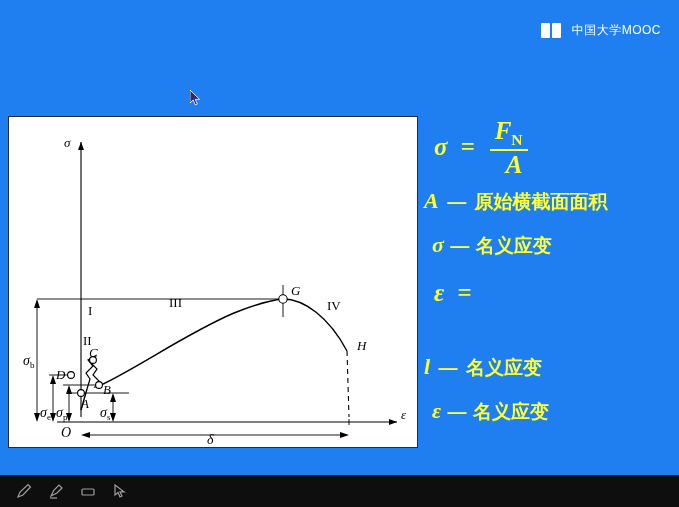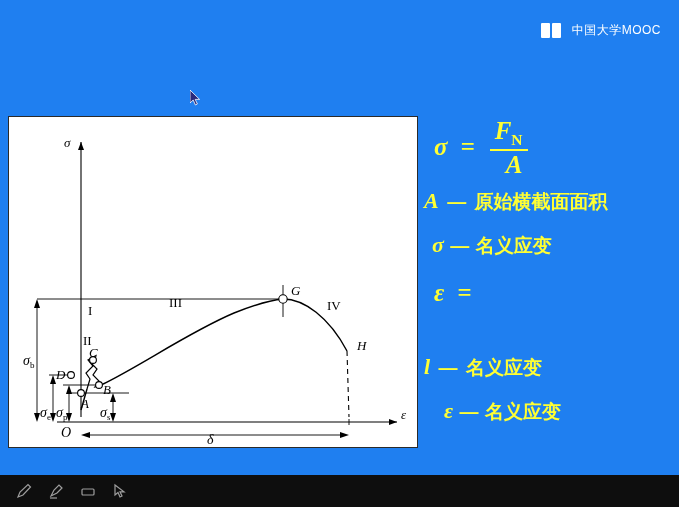--- a/index.html
+++ b/index.html
@@ -125,21 +125,21 @@
     font-family: "Liberation Sans", sans-serif;
     font-size: 19px;
     font-weight: bold;
   }
   
   #formula-sigma   { left: 10px;  top: 2px;  font-size: 25px; }
   #line-A          { left: 0px;   top: 72px; }
   #line-sigma-def  { left: 8px;   top: 116px; }
   #formula-eps     { left: 10px;  top: 162px; font-size: 25px; }
   #line-l          { left: 0px;   top: 238px; }
-  #line-eps-def    { left: 8px;   top: 282px; margin-left: 12px; }
+  #line-eps-def    { left: 8px;   top: 282px; }
   
   .toolbar {
     position: absolute;
     left: 0;
     bottom: 0;
     width: 679px;
     height: 32px;
     background: #0e0e0e;
     display: flex;
     align-items: center;

